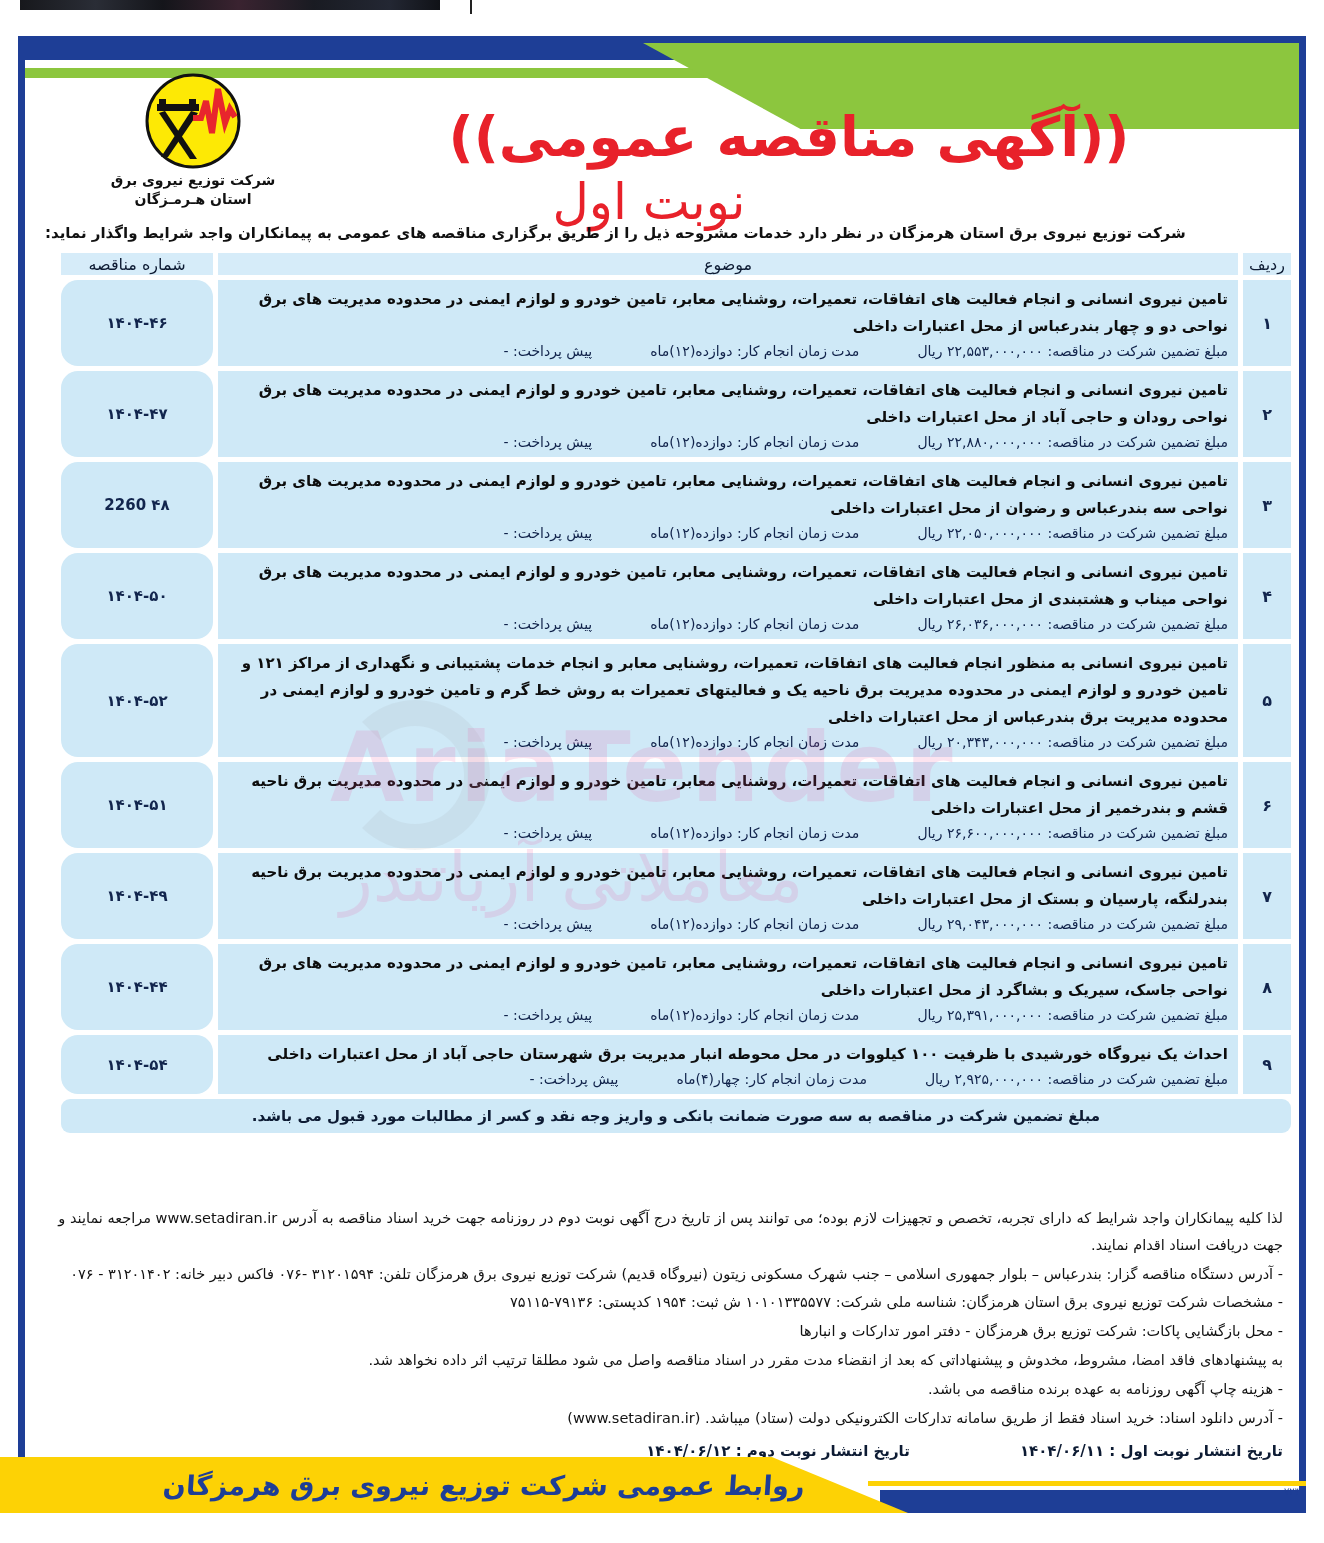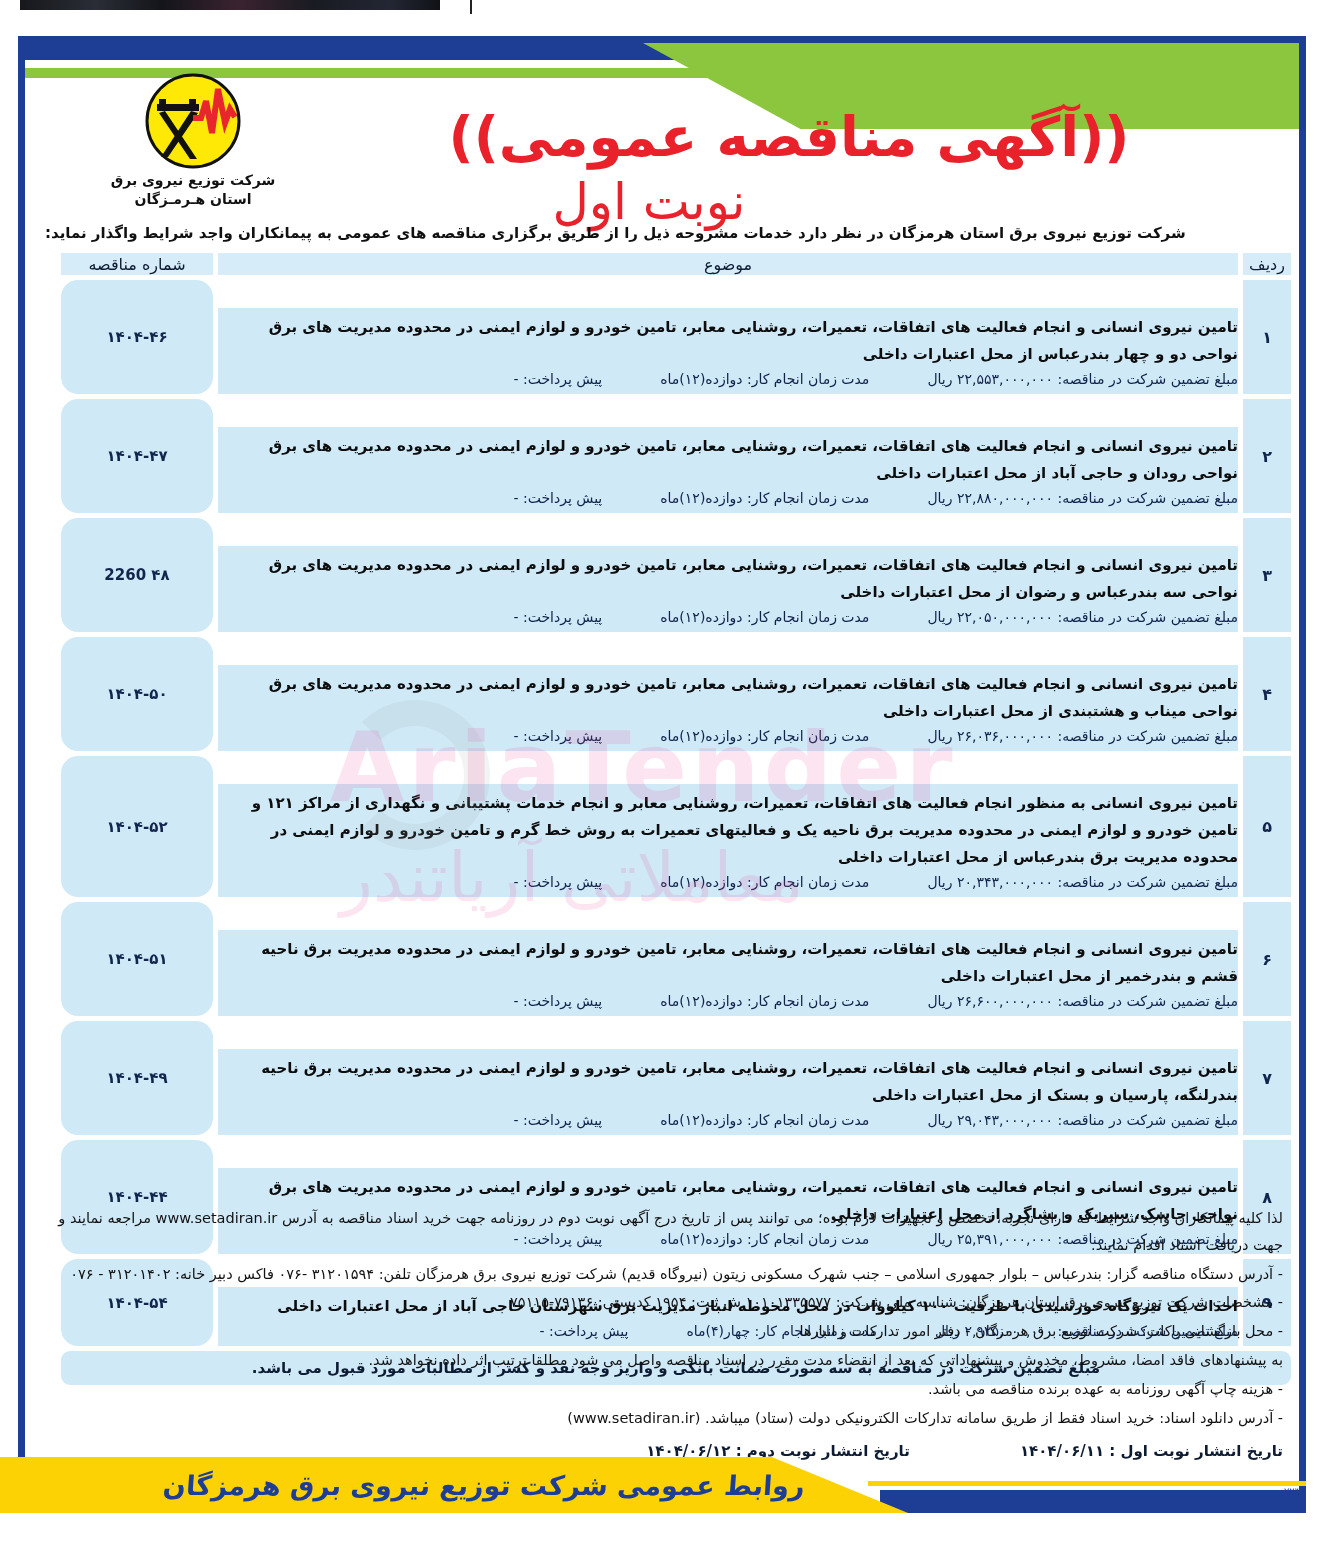--- a/index.html
+++ b/index.html
@@ -35,21 +35,21 @@
   
   .tbl { position:absolute; top:210px; left:36px; right:8px; }
   .t-row { display:grid; grid-template-columns:48px 1fr 152px; column-gap:5px; margin-bottom:5px; }
   .cell { background:#cfe9f7; }
   .t-head .cell { background:#d6ecf9; font-weight:normal; font-size:16px; color:#0d1b33;
     display:flex; align-items:center; justify-content:center; height:22px; }
   .c-radif { display:flex; align-items:center; justify-content:center;
     font-size:16px; font-weight:bold; color:#12254d; }
   .c-num { display:flex; align-items:center; justify-content:center;
     font-size:15px; font-weight:bold; color:#12254d; direction:ltr;border-radius:17px; }
-  .c-subject { padding:6px 0 7px 10px;margin-top:28px; }
+  .c-subject { padding:6px 10px 7px 10px; }
   .subj { font-size:15px; font-weight:bold; color:#0d0d0d; line-height:1.8; text-align:right; }
   .detail { display:flex; direction:rtl; align-items:baseline; gap:58px; padding-left:14%;
     font-size:14px; color:#10224a; margin-top:3px; white-space:nowrap; }
   .num { direction:ltr; unicode-bidi:isolate; }
   .t-note { background:#cfe9f7; text-align:center; font-size:15px; font-weight:bold;
     color:#0d1b33; padding:8px 6px; margin-top:1px;border-radius:9px; }
 
   
   .notes { position:absolute; top:1162px; left:16px; right:16px; font-size:14.5px;
     color:#121212; text-align:right; line-height:1.85; }

